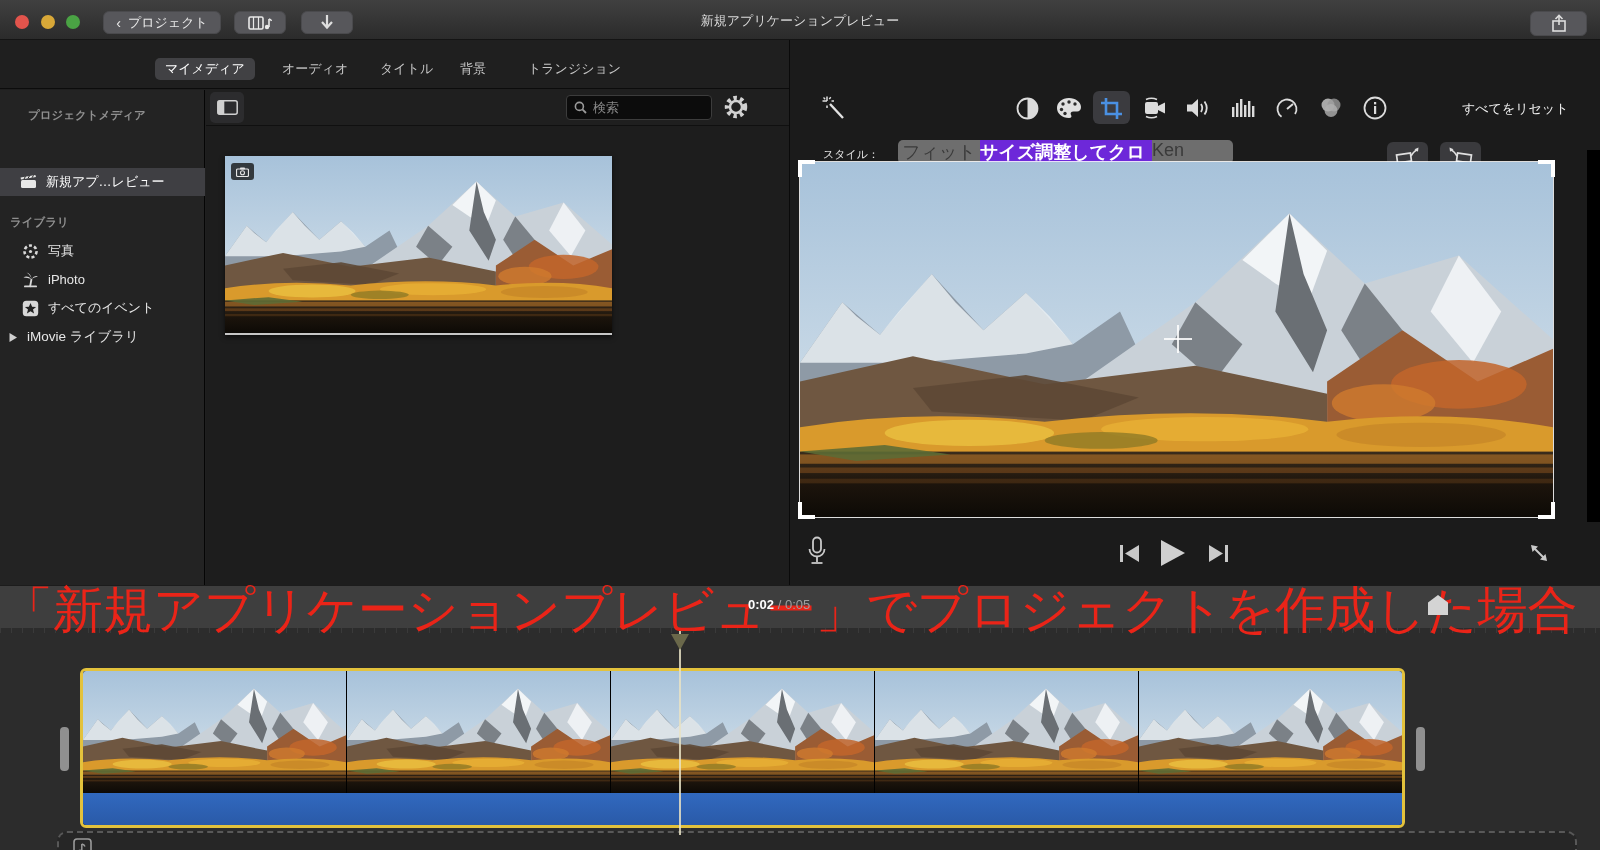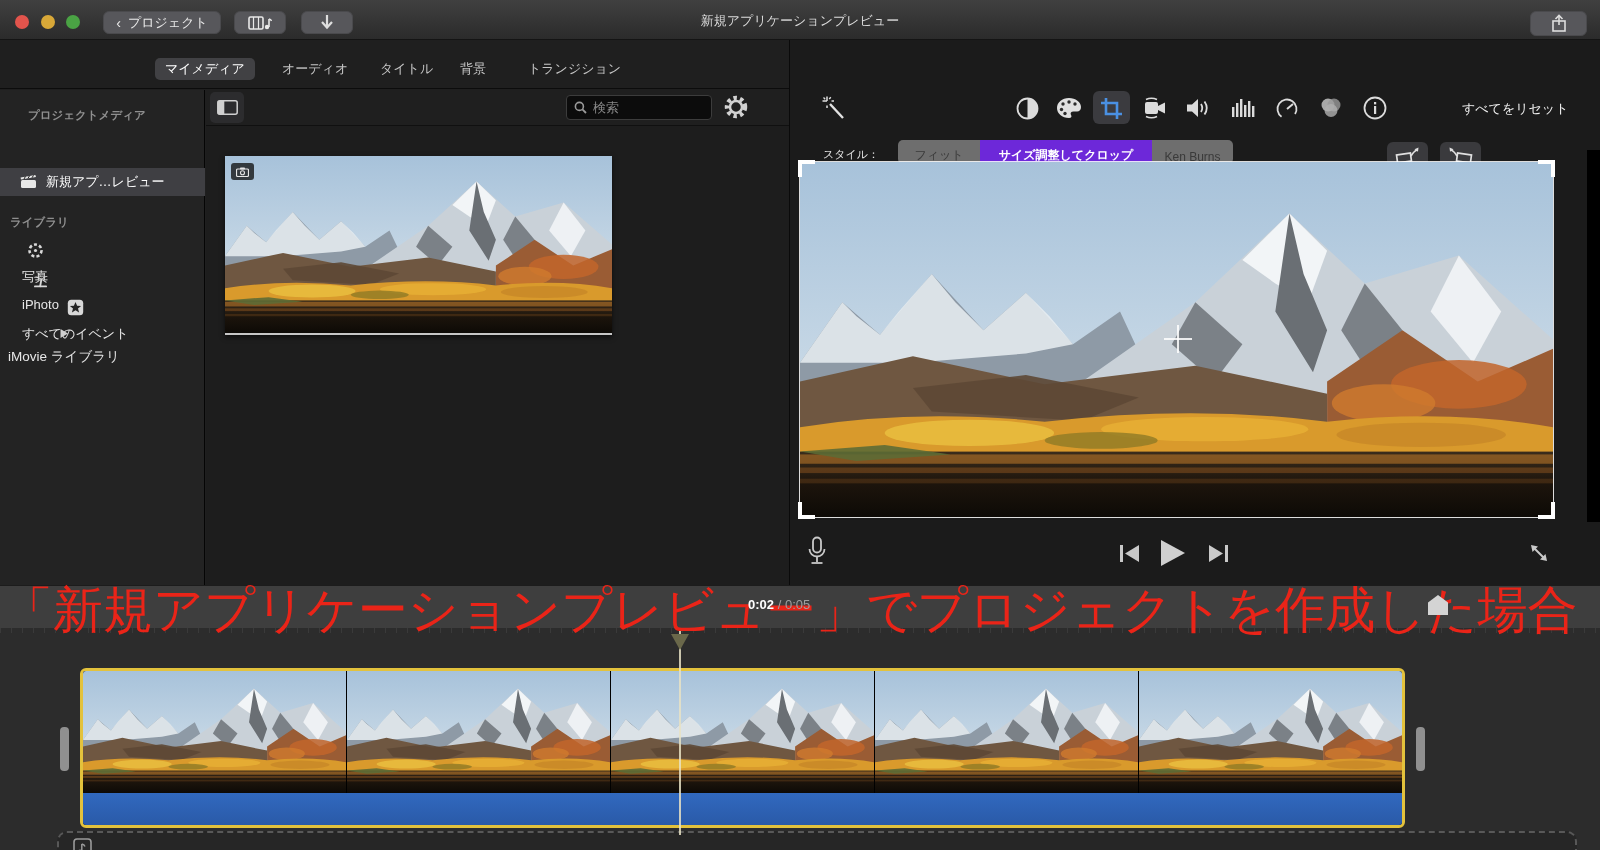--- a/index.html
+++ b/index.html
@@ -25,21 +25,21 @@
   
   #tabs { left:0; top:5px; width:790px; height:44px; border-bottom:1px solid #0c0c0c; }
   .tab { color:#c6c6c6; font-size:13px; top:13px; height:22px; line-height:22px;
     padding:0 10px; border-radius:5px; }
   .tab.sel { background:#414144; color:#fff; }
 
   
   #sidebar { left:0; top:50px; width:205px; height:495px; background:#232323;
     border-right:1px solid #050505; }
   .side-hdr { color:#8f8f8f; font-size:11.5px; font-weight:bold; }
-  .side-item { color:#e6e6e6; font-size:13px; display:flex; align-items:center; gap:9px;flex-direction:column; }
+  .side-item { color:#e6e6e6; font-size:13px; display:flex; align-items:center; gap:9px; }
   #proj-row { left:0; top:78px; width:205px; height:28px; background:#3f3f43;
     display:flex; align-items:center; gap:8px; padding-left:20px; color:#fff; font-size:13px; }
 
   
   #mb-header { left:206px; top:50px; width:584px; height:36px; background:#1f1f1f;
     border-bottom:1px solid #101010; }
   #sb-toggle { left:4px; top:2px; width:34px; height:31px; background:#2c2c2e;
     border-radius:5px; display:flex; align-items:center; justify-content:center; }
   #search-box { left:360px; top:5px; width:146px; height:25px; background:#0c0c0c;
     border:1px solid #3c3c3c; border-radius:4px; display:flex; align-items:center;
@@ -53,21 +53,21 @@
   #cam-badge { left:6px; top:7px; width:23px; height:17px; background:rgba(18,18,18,.78);
     border-radius:3px; display:flex; align-items:center; justify-content:center; }
 
   
   .rt-ic { top:55px; width:26px; height:26px; display:flex; align-items:center; justify-content:center; }
   #crop-sel-bg { left:1093px; top:51px; width:37px; height:33px; background:#3b3b3f; border-radius:6px; }
   #reset-all { top:60px; left:1462px; color:#f2f2f2; font-size:13px; }
 
   
   #style-label { left:823px; top:107px; color:#e8e8e8; font-size:11px; }
-  .seg { height:24px; top:100px; font-size:12px; display:flex; align-items:flex-end;
+  .seg { height:24px; top:100px; font-size:18px; display:flex; align-items:flex-start;
     justify-content:center; color:#3a3a3a; background:#6e6e6e; }
   .seg.first { border-radius:5px 0 0 5px; }
   .seg.last  { border-radius:0 5px 5px 0; }
   .seg.on { background:#6d28d9; color:#fff; font-weight:bold; }
   .rot-btn { top:102px; width:41px; height:27px; background:#3a3a3d; border-radius:6px;
     display:flex; align-items:center; justify-content:center; }
 
   
   #viewer { left:797px; top:110px; width:760px; height:372px; background:#000; }
   #viewer-img { left:800px; top:162px; width:753px; height:355px; outline:1px solid rgba(255,255,255,.85); }

